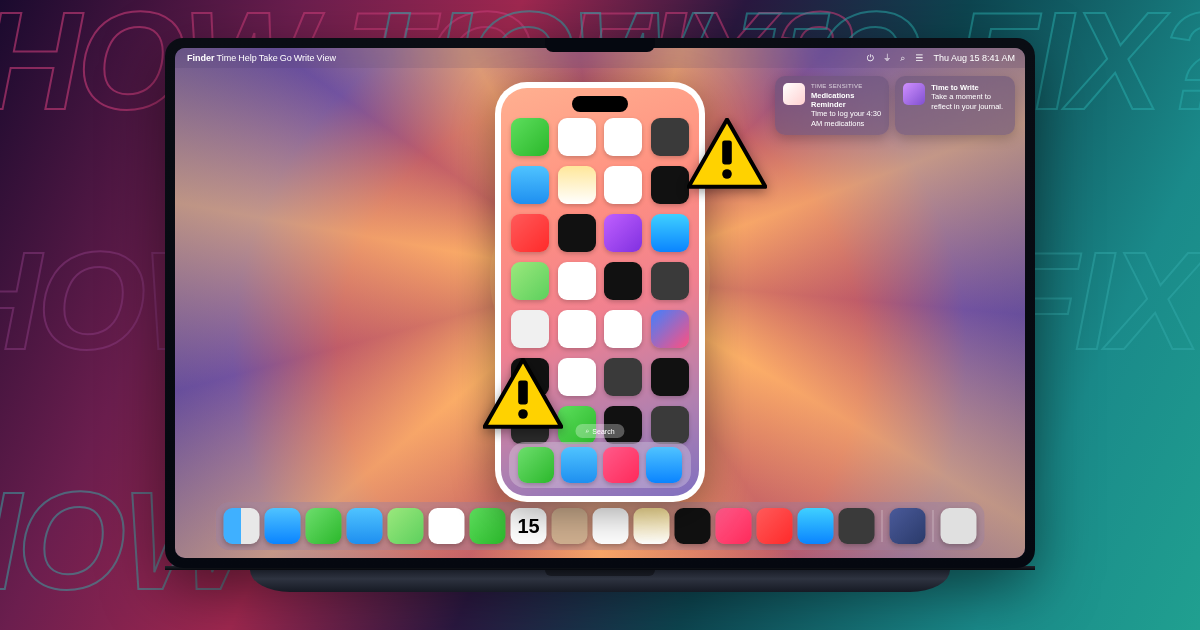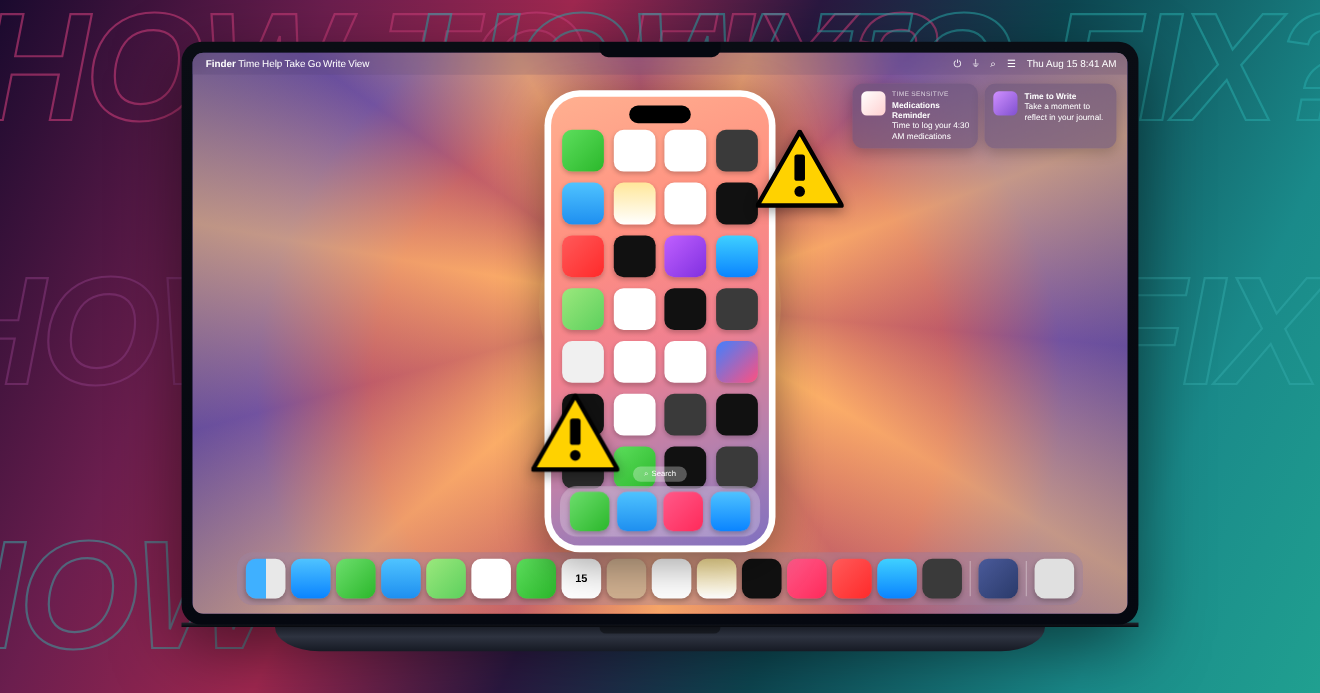--- a/index.html
+++ b/index.html
@@ -169,21 +169,21 @@
         </div>
 
         <div class="dock" id="dock">
             <div class="dicon" style="background: linear-gradient(90deg, rgb(63, 176, 255) 50%, rgb(232, 232, 232) 50%);"></div>
             <div class="dicon" style="background: linear-gradient(rgb(79, 195, 255), rgb(10, 132, 255));"></div>
             <div class="dicon" style="background: linear-gradient(135deg, rgb(109, 222, 109), rgb(43, 184, 43));"></div>
             <div class="dicon" style="background: linear-gradient(rgb(79, 195, 255), rgb(30, 143, 240));"></div>
             <div class="dicon" style="background: linear-gradient(135deg, rgb(155, 232, 125), rgb(93, 208, 93));"></div>
             <div class="dicon" style="background: rgb(255, 255, 255);"></div>
             <div class="dicon" style="background: linear-gradient(135deg, rgb(93, 222, 93), rgb(43, 184, 43));"></div>
-            <div class="dicon" style="background: rgb(255, 255, 255); display: flex; align-items: center; justify-content: center; font-size: 10px; font-weight: 600; color: rgb(0, 0, 0);">15</div>
+            <div class="dicon" style="background: rgb(255, 255, 255); display: flex; align-items: center; justify-content: center; font-size: 20px; font-weight: 600; color: rgb(0, 0, 0);">15</div>
             <div class="dicon" style="background: rgb(208, 176, 144);"></div>
             <div class="dicon" style="background: rgb(255, 255, 255);"></div>
             <div class="dicon" style="background: linear-gradient(rgb(255, 231, 154), rgb(255, 255, 255));"></div>
             <div class="dicon" style="background: rgb(17, 17, 17);"></div>
             <div class="dicon" style="background: linear-gradient(135deg, rgb(255, 90, 138), rgb(255, 42, 90));"></div>
             <div class="dicon" style="background: linear-gradient(135deg, rgb(255, 90, 90), rgb(255, 42, 42));"></div>
             <div class="dicon" style="background: linear-gradient(rgb(63, 208, 255), rgb(10, 132, 255));"></div>
             <div class="dicon" style="background: rgb(58, 58, 58);"></div>
             <div class="dsep"></div>
             <div class="dicon" style="background: linear-gradient(135deg, rgb(74, 90, 154), rgb(42, 58, 106));"></div>

